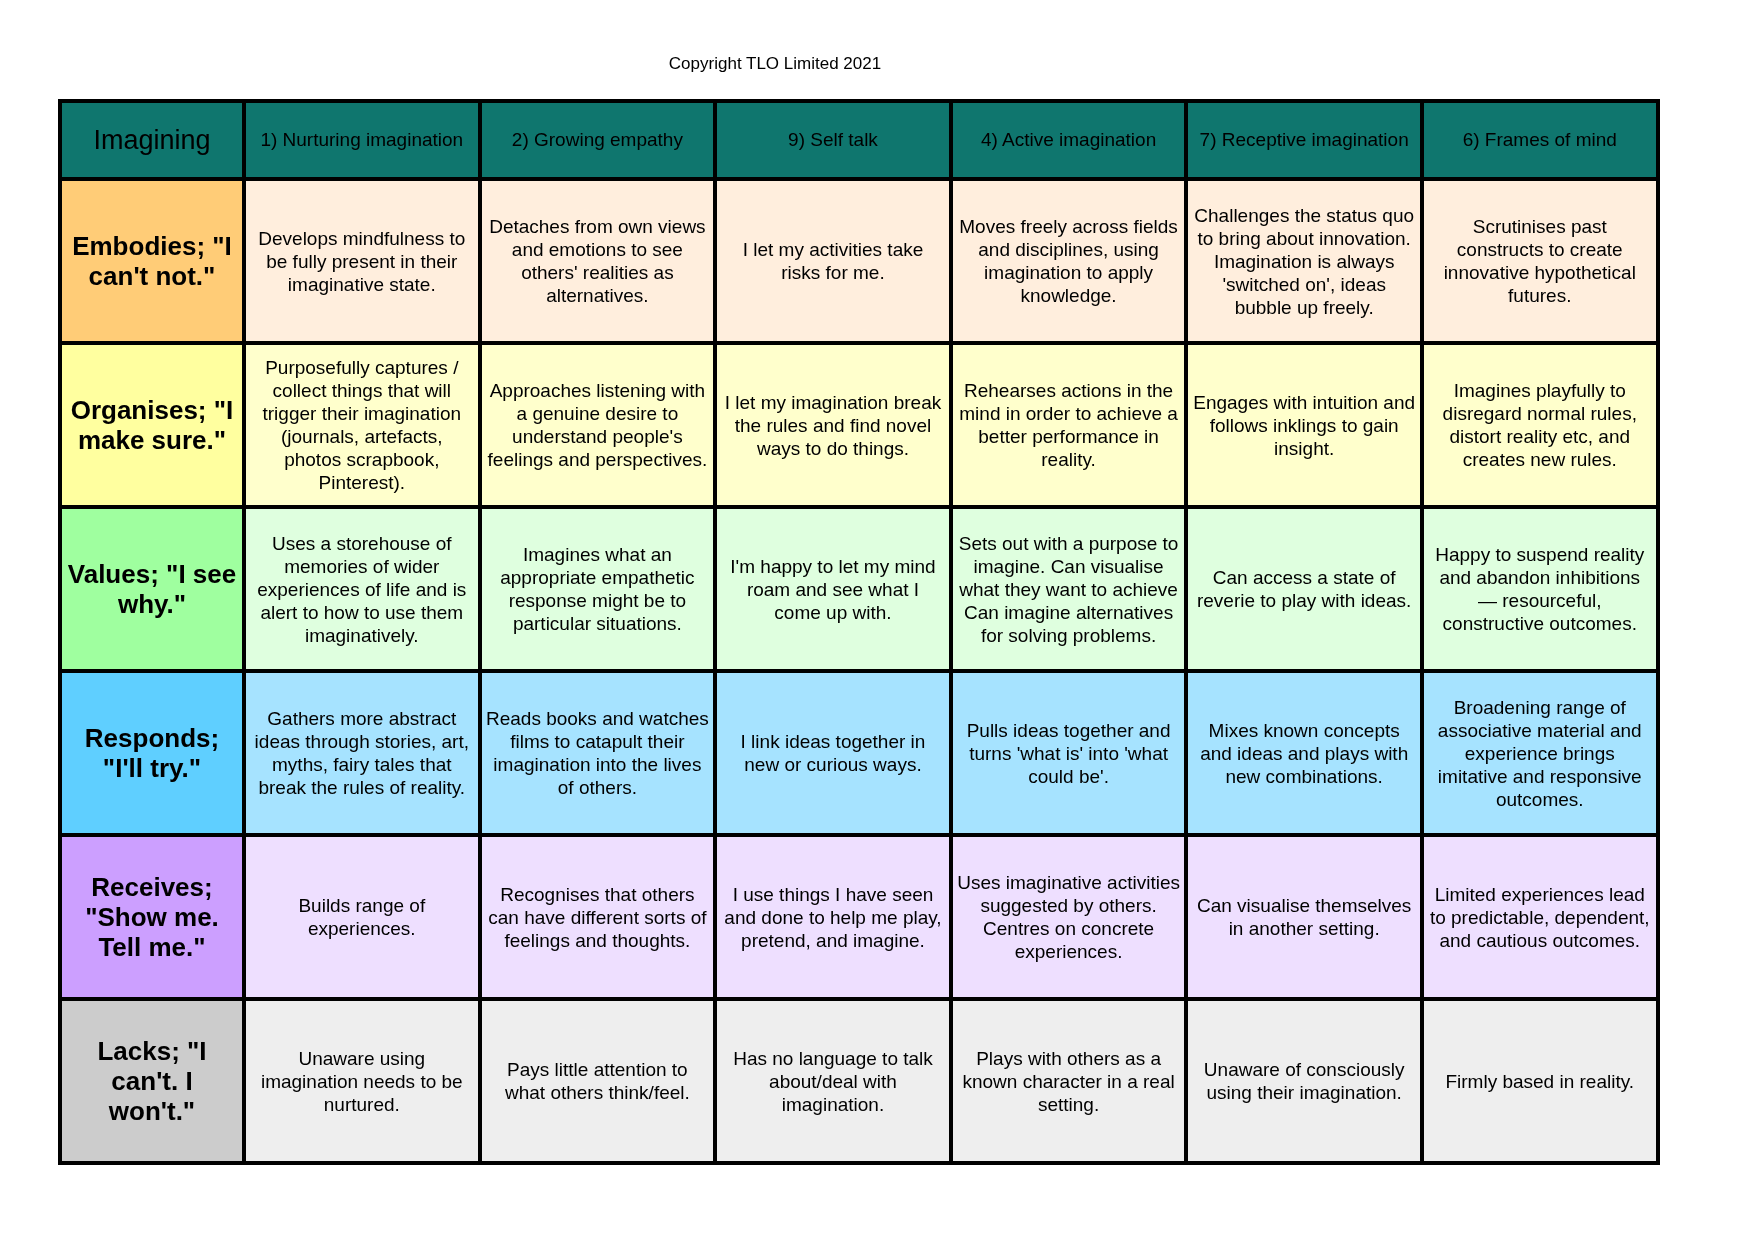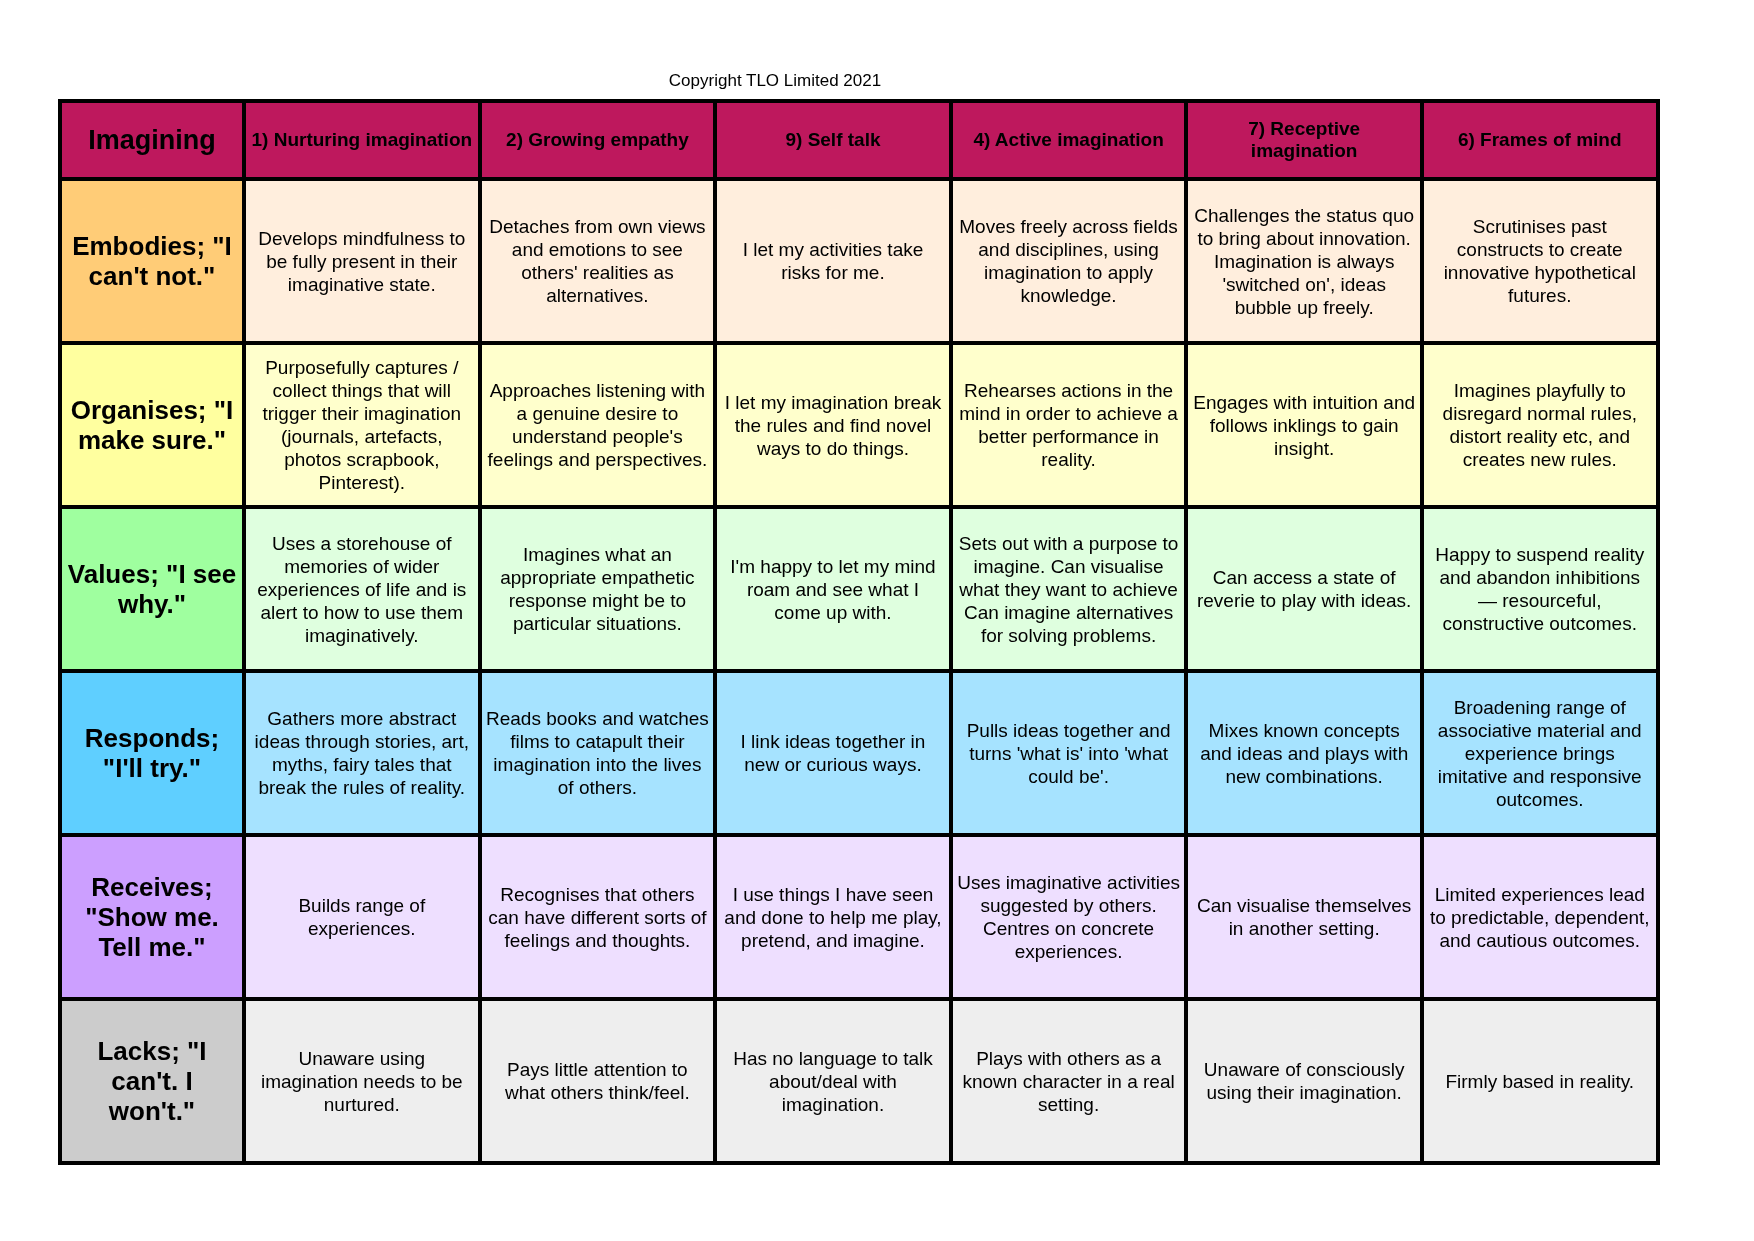--- a/index.html
+++ b/index.html
@@ -1,27 +1,27 @@
 <!DOCTYPE html>
 <html><head>
 <meta charset="utf-8">
 <style>
   html, body { margin: 0; padding: 0; background: #ffffff; }
   body { width: 1754px; height: 1241px; position: relative; overflow: hidden;
          font-family: "Liberation Sans", sans-serif; color: #000; }
-  .copyright { position: absolute; left: 0; width: 1550px; top: 71px; text-align: center;
+  .copyright { position: absolute; left: 0; width: 1550px; top: 54px; text-align: center;
                font-size: 17px; line-height: 20px; }
   table.grid { position: absolute; left: 58px; top: 99px; border-collapse: collapse;
                table-layout: fixed; width: 1598px; }
   table.grid td, table.grid th { border: 4px solid #000; text-align: center; vertical-align: middle;
                padding: 0 4px; box-sizing: border-box; }
   col.c-label { width: 184px; }
   col.c-data { width: 235.6px; }
   tr.header-row { height: 78px; }
-  tr.header-row th { background: #be185d; font-weight: bold; font-size: 19px; line-height: 22px; }
+  tr.header-row th { background: #0f766e; font-weight: normal; font-size: 19px; line-height: 22px; }
   tr.header-row th.corner { font-size: 27px; line-height: 30px; }
   tr.level-row { height: 164px; }
   td.level-label { font-weight: bold; font-size: 26px; line-height: 30px; padding: 0 6px; }
   td.cell { font-size: 19px; line-height: 23px; }
 </style>
 </head>
 <body>
 
 <div class="copyright">Copyright TLO Limited 2021</div>
 

